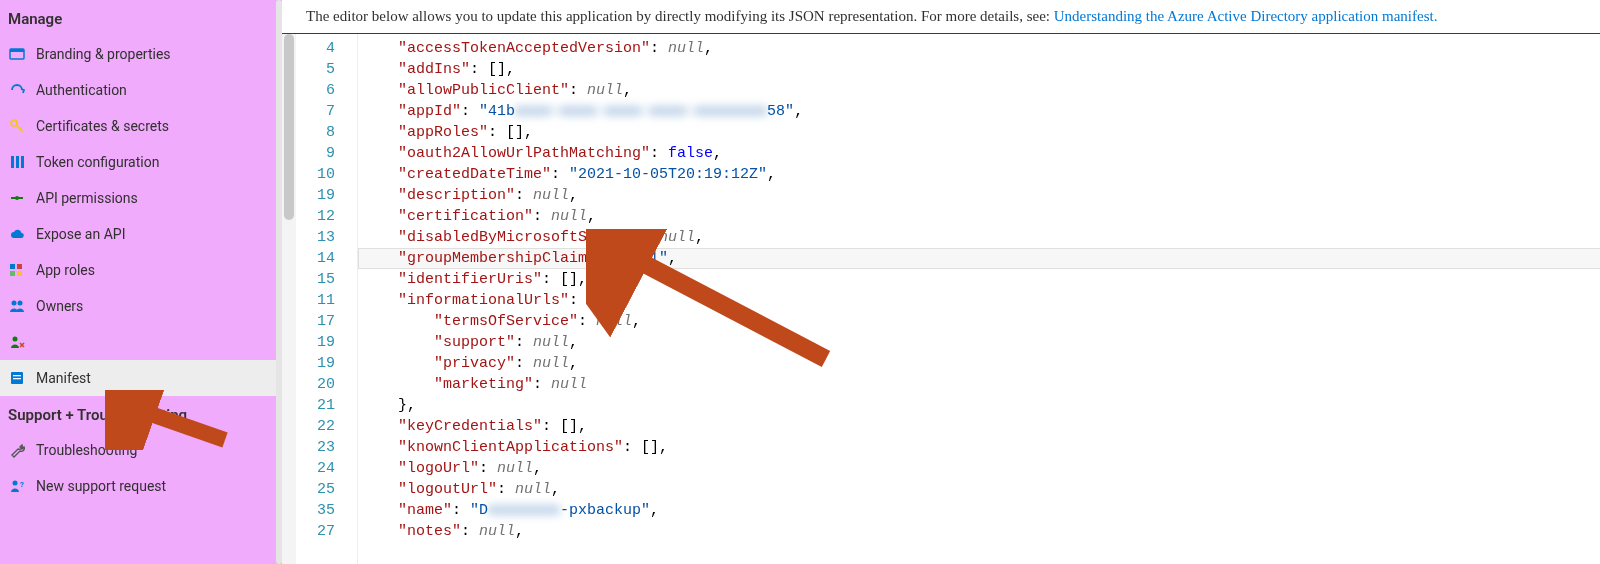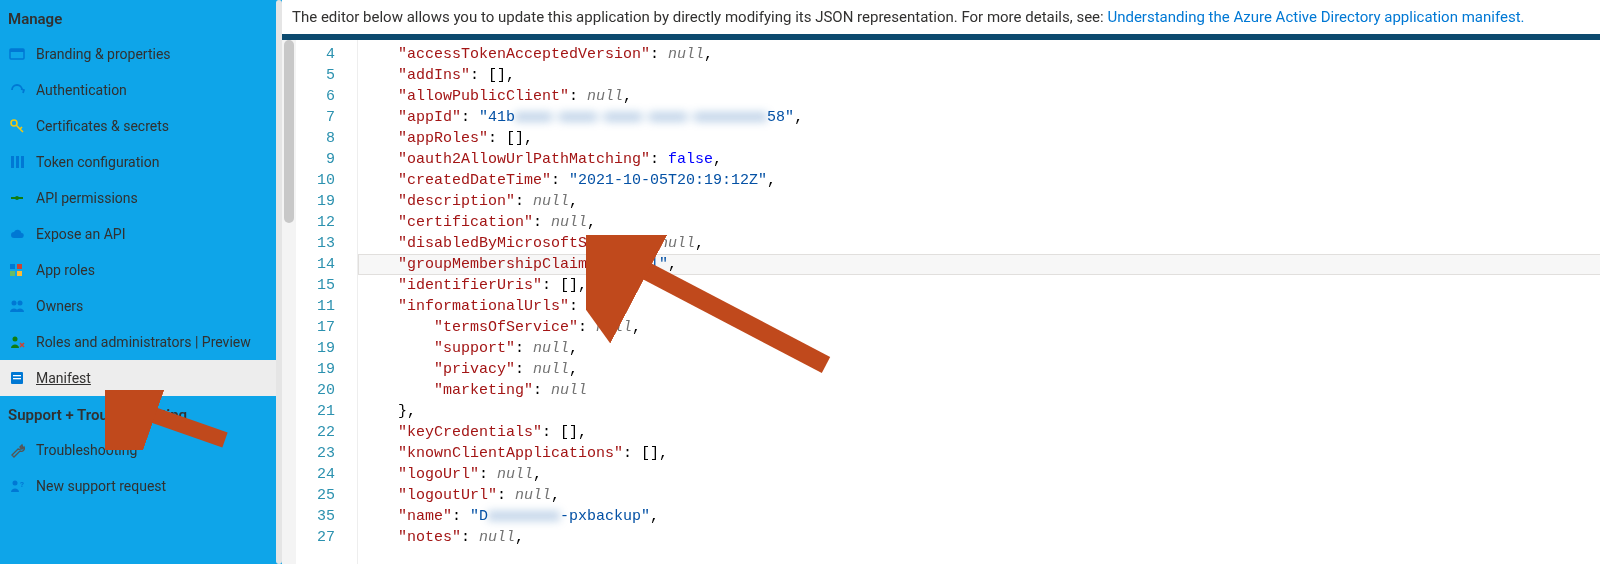--- a/index.html
+++ b/index.html
@@ -10,21 +10,21 @@
     color: #323130;
     background: #fff;
     display: flex;
     overflow: hidden;
   }
 
   
   .sidebar {
     width: 282px;
     flex: 0 0 282px;
-    background: #0ea5e9;
+    background: #f0abfc;
     position: relative;
     overflow-y: auto;
     padding-bottom: 10px;
   }
   .sidebar::after {
     content: "";
     position: absolute;
     top: 0;
     right: 0;
     width: 6px;
@@ -41,46 +41,46 @@
     display: flex;
     align-items: flex-end;
     gap: 10px;
     padding: 9px 8px 9px 8px;
     cursor: pointer;
     min-height: 36px;
     line-height: 1.2;
   }
   .nav-item.active {
     background: #ededed;
-    text-decoration: underline;
   }
   .nav-icon {
     width: 18px;
     height: 18px;
     flex: 0 0 18px;
     display: inline-flex;
     align-items: center;
     justify-content: center;
   }
   .nav-label { flex: 1; }
 
   
   .main {
     flex: 1 1 auto;
     display: flex;
     flex-direction: column;
     overflow: hidden;
   }
   .intro {
-    padding: 8px 14px 8px 10px;
+    padding: 8px 14px 8px 24px;
     font-size: 15px;
     color: #323130;
-    border-bottom: 6px solid #0c4a6e;
+    border-bottom: 1px solid #0c4a6e;
     white-space: nowrap;
     overflow: hidden;
+    font-family: Liberation Serif, serif;
   }
   .intro a { color: #0078d4; text-decoration: none; }
 
   .editor-wrap {
     flex: 1 1 auto;
     display: flex;
     overflow: hidden;
     position: relative;
   }
   .editor-scrollbar {
@@ -231,21 +231,20 @@
       <span class="nav-label">Owners</span>
     </div>
     <div class="nav-item">
       <span class="nav-icon">
         <svg viewBox="0 0 16 16" width="16" height="16">
           <circle cx="6" cy="5" r="2.5" fill="#107c10"></circle>
           <path d="M2 14c0-2 2-3.5 4-3.5s4 1.5 4 3.5" fill="#107c10"></path>
           <path d="M11 9l4 4m0-4l-4 4" stroke="#c43" stroke-width="1.6"></path>
         </svg>
       </span>
-      <span class="nav-label">Roles and administrators | Preview</span>
     </div>
     <div class="nav-item active">
       <span class="nav-icon">
         <svg viewBox="0 0 16 16" width="16" height="16">
           <rect x="2" y="2" width="12" height="12" rx="1" fill="#0078d4"></rect>
           <rect x="4" y="5" width="8" height="1.3" fill="#fff"></rect>
           <rect x="4" y="8" width="8" height="1.3" fill="#fff"></rect>
         </svg>
       </span>
       <span class="nav-label">Manifest</span>

